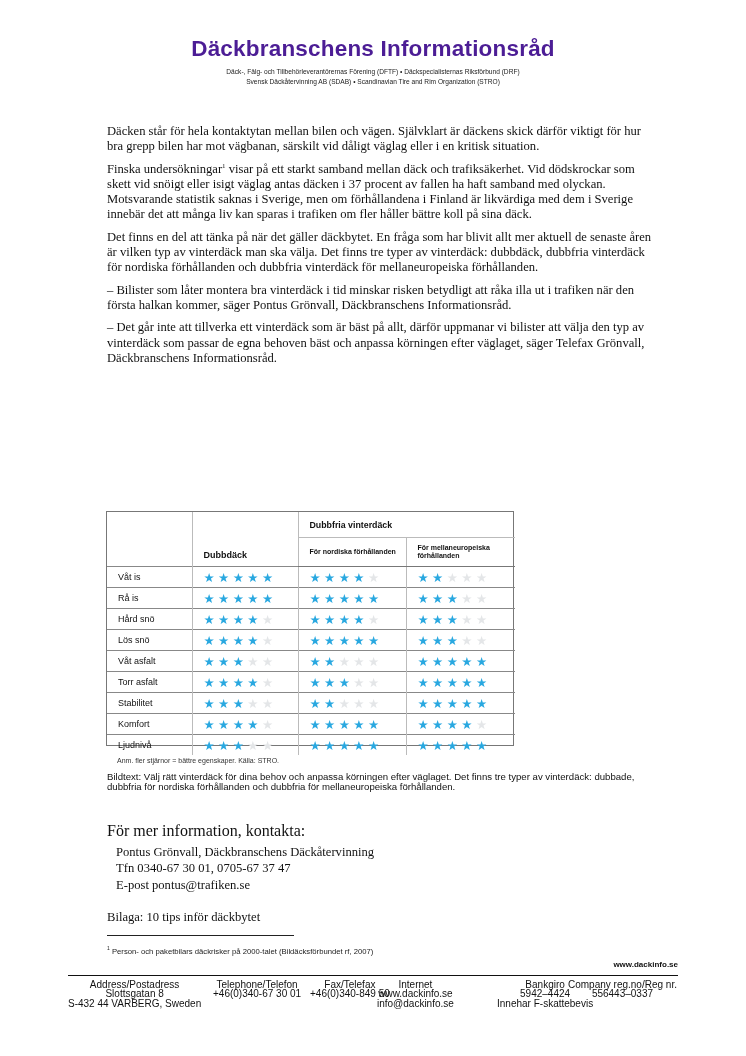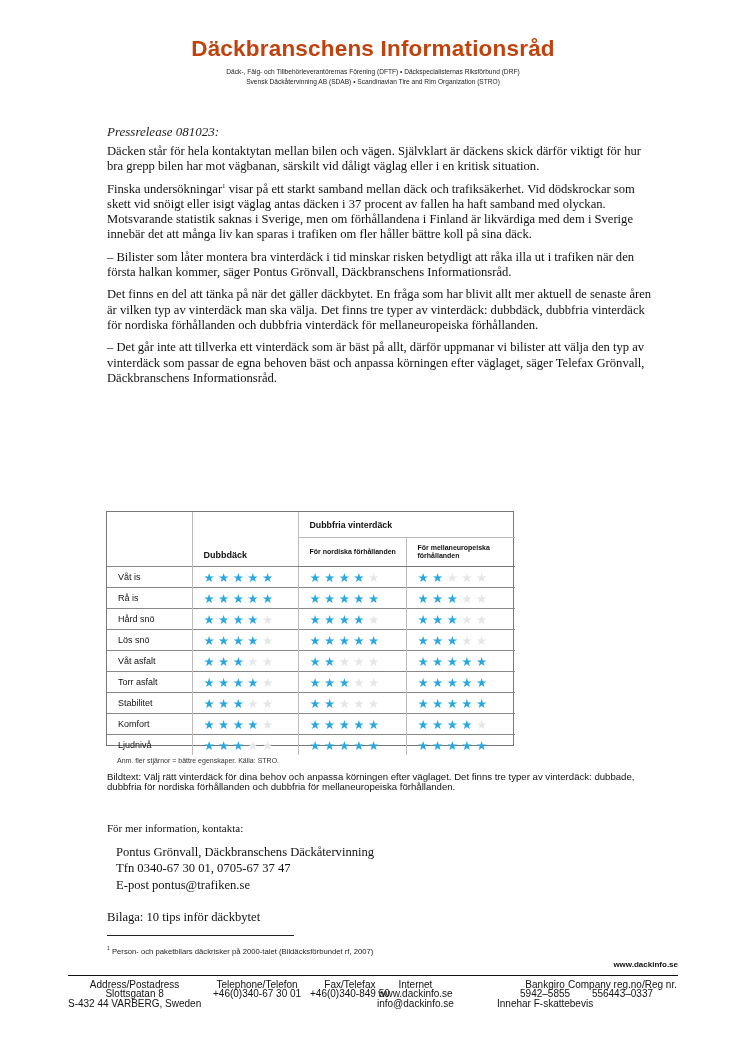--- a/index.html
+++ b/index.html
@@ -2,21 +2,21 @@
 <html><head>
 <meta charset="utf-8">
 <style>
   html, body { margin:0; padding:0; background:#ffffff; }
   body { width:746px; height:1056px; position:relative; overflow:hidden; color:#111; }
   .serif { font-family: "Liberation Serif", "DejaVu Serif", serif; }
   .sans { font-family: "Liberation Sans", "DejaVu Sans", sans-serif; }
   .abs { position:absolute; }
 
   
-  #brand-title { left:0; width:746px; top:36px; text-align:center; font-size:22.5px; font-weight:bold; letter-spacing:0.2px; color:#c2410c; }
+  #brand-title { left:0; width:746px; top:36px; text-align:center; font-size:22.5px; font-weight:bold; letter-spacing:0.2px; color:#4c1d95; }
   .brand-sub { left:0; width:746px; text-align:center; font-size:6.6px; color:#222; }
   #brand-sub-1 { top:68px; }
   #brand-sub-2 { top:78px; }
 
   
   #main { left:107px; top:124px; width:552px; }
   .kicker { font-style:italic; font-size:13px; line-height:16px; margin:0 0 4px 0; color:#222; }
   .headline { font-size:16.3px; font-weight:bold; margin:0 0 6px 0; line-height:20px; color:#000; }
   .para { font-size:12.6px; line-height:15.3px; margin:0 0 7px 0; color:#111; text-align:left; }
   sup { font-size:7px; vertical-align:super; line-height:0; }
@@ -37,45 +37,44 @@
   tr.data td + td { border-left:1px solid #bbb; }
   tr.head2 td, tr.head2 th { border-bottom:1px solid #777; }
   .stars { font-size:12.5px; letter-spacing:3.4px; line-height:12px; white-space:nowrap; }
   .star-on { color:#29a8e0; }
   .star-off { color:#e4e6e8; }
 
   .note { left:117px; top:757px; font-size:7px; color:#333; }
   .caption { left:107px; top:772px; width:560px; font-size:9.6px; line-height:10.4px; color:#111; }
 
   
-  .contact-lead { left:107px; top:822px; font-size:11px; }
+  .contact-lead { left:107px; top:822px; font-size:16px; }
   .contact-block { left:116px; top:844px; font-size:12.6px; line-height:16.3px; }
   .bilaga { left:107px; top:910px; font-size:12.6px; }
   .fn-rule { left:107px; top:935px; width:187px; height:1px; background:#222; }
   .footnote { left:107px; top:947px; font-size:7.7px; color:#222; }
   .footnote sup { font-size:5px; }
 
   
   .site { right:68px; top:960px; font-size:8px; font-weight:bold; color:#111; }
   .foot-rule { left:68px; top:975px; width:610px; height:1px; background:#111; }
   .foot-col { top:980px; font-size:10px; line-height:9.3px; color:#111; white-space:nowrap;text-align:center; }
 </style>
 </head>
 <body>
 
 <div id="brand-title" class="abs sans">Däckbranschens Informationsråd</div>
 <div id="brand-sub-1" class="abs sans brand-sub">Däck-, Fälg- och Tillbehörleverantörernas Förening (DFTF) • Däckspecialisternas Riksförbund (DRF)</div>
 <div id="brand-sub-2" class="abs sans brand-sub">Svensk Däckåtervinning AB (SDAB) • Scandinavian Tire and Rim Organization (STRO)</div>
 
 <div id="main" class="abs serif">
-  <p class="kicker">Pressrelease 081023:</p>
   <p class="para">Däcken står för hela kontaktytan mellan bilen och vägen. Självklart är däckens skick därför viktigt för hur bra grepp bilen har mot vägbanan, särskilt vid dåligt väglag eller i en kritisk situation.</p>
   <p class="para"><span>Finska undersökningar</span><sup>1</sup><span> visar på ett starkt samband mellan däck och trafiksäkerhet. Vid dödskrock­ar som skett vid snöigt eller isigt väglag antas däcken i 37 procent av fallen ha haft samband med olyckan. Motsvarande statistik saknas i Sverige, men om förhållandena i Finland är likvärdiga med dem i Sverige innebär det att många liv kan sparas i trafiken om fler håller bättre koll på sina däck.</span></p>
+  <p class="para">Det finns en del att tänka på när det gäller däckbytet. En fråga som har blivit allt mer aktuell de senaste åren är vilken typ av vinterdäck man ska välja. Det finns tre typer av vinterdäck: dubbdäck, dubbfria vinterdäck för nordiska förhållanden och dubbfria vinterdäck för mellaneuropeiska förhållanden.</p>
   <p class="para">– Bilister som låter montera bra vinterdäck i tid minskar risken betydligt att råka illa ut i trafiken när den första halkan kommer, säger Pontus Grönvall, Däckbranschens Informationsråd.</p>
-  <p class="para">Det finns en del att tänka på när det gäller däckbytet. En fråga som har blivit allt mer aktuell de senaste åren är vilken typ av vinterdäck man ska välja. Det finns tre typer av vinterdäck: dubbdäck, dubbfria vinterdäck för nordiska förhållanden och dubbfria vinterdäck för mellaneuropeiska förhållanden.</p>
   <p class="para">– Det går inte att tillverka ett vinterdäck som är bäst på allt, därför uppmanar vi bilister att välja den typ av vinterdäck som passar de egna behoven bäst och anpassa körningen efter väglaget, säger Telefax Grönvall, Däckbranschens Informationsråd.</p>
 </div>
 
 <div id="ratings" class="abs">
   <table>
     <colgroup>
         <col class="c0">
         <col class="c1">
         <col class="c2">
         <col class="c3">
@@ -178,19 +177,19 @@
   <div>Fax/Telefax</div>
   <div>+46(0)340-849 50</div>
 </div>
 <div class="abs sans foot-col" style="left:377px">
   <div>Internet</div>
   <div>www.dackinfo.se</div>
   <div>info@dackinfo.se</div>
 </div>
 <div class="abs sans foot-col" style="left:497px">
   <div>Bankgiro</div>
-  <div>5942–5855</div>
+  <div>5942–4424</div>
   <div>Innehar F-skattebevis</div>
 </div>
 <div class="abs sans foot-col" style="left:568px">
   <div>Company reg.no/Reg nr.</div>
   <div>556443–0337</div>
 </div>
 
 </body></html>

